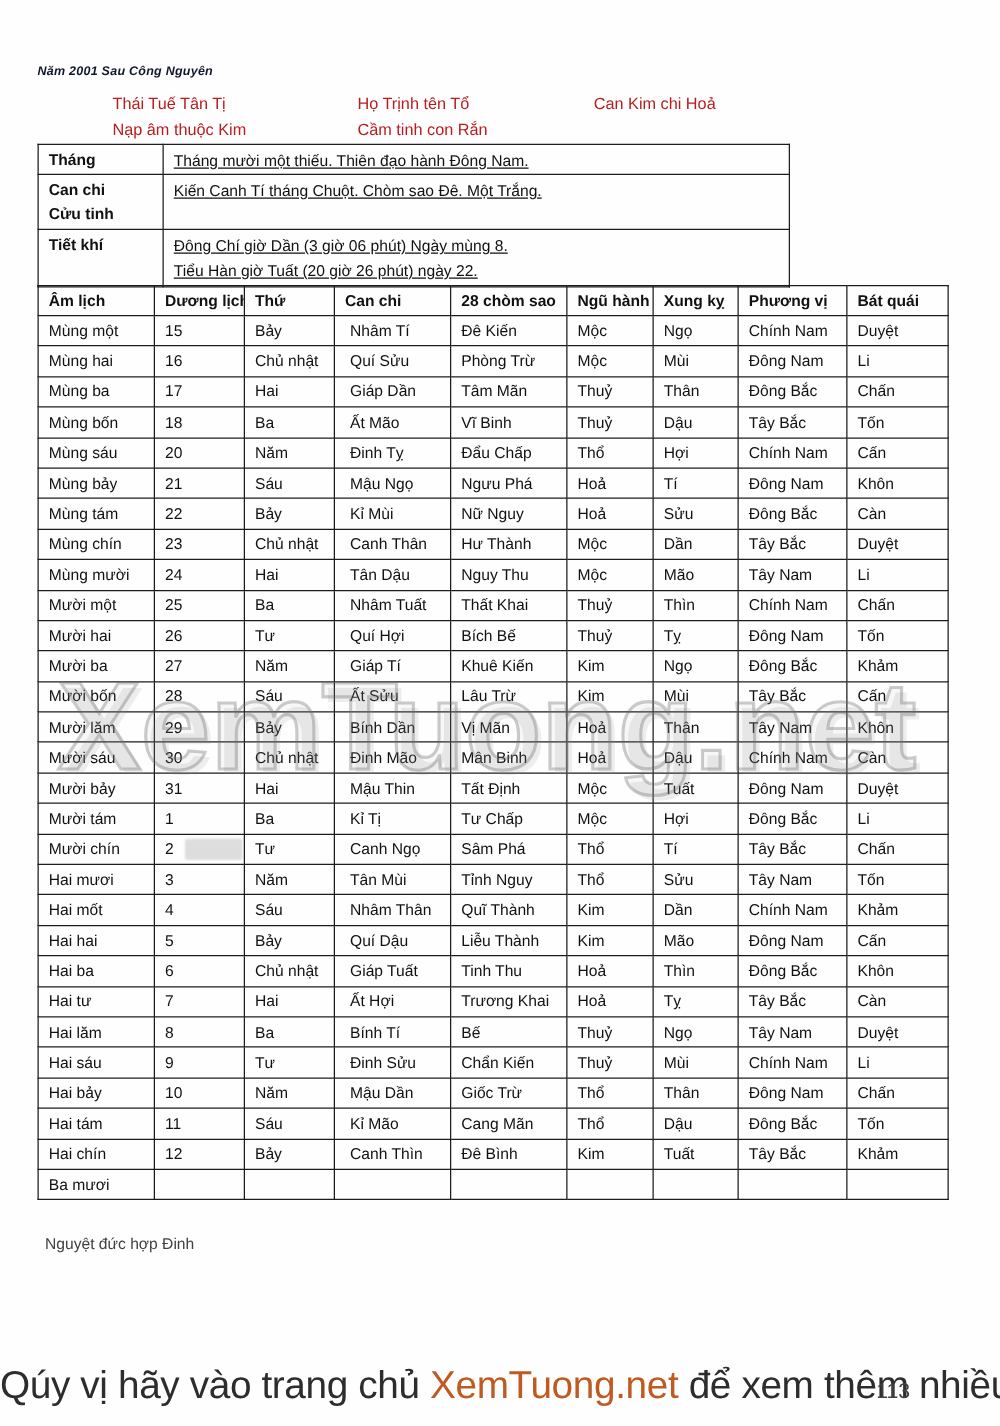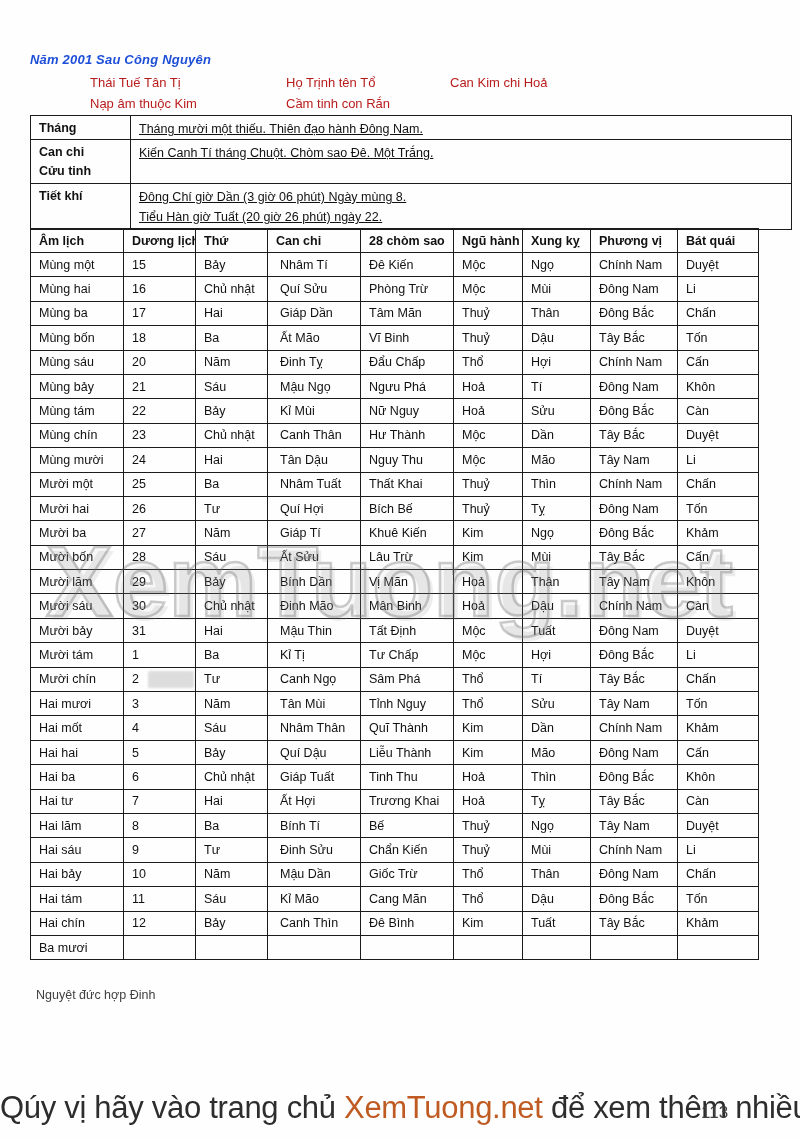--- a/index.html
+++ b/index.html
@@ -9,34 +9,34 @@
     font-family: "Liberation Sans", sans-serif;
     color: #111;
     position: relative;
     overflow: hidden;
   }
   .page { position: absolute; inset: 0; background: #fefefe; }
 
   
   .year-line {
     position: absolute; left: 30px; top: 52px;
-    font-size: 13px; font-weight: bold; font-style: italic;
-    letter-spacing: 0.2px; color: #1d4ed8;
+    font-size: 10px; font-weight: bold; font-style: italic;
+    letter-spacing: 0.2px; color: #0f172a;
   }
   .hdr-item { position: absolute; font-size: 13px; color: #b91c1c; white-space: nowrap; }
   .h-r1 { top: 75px; }
   .h-r2 { top: 96px; }
   .h-c1 { left: 90px; }
   .h-c2 { left: 286px; }
-  .h-c3 { left: 450px; text-align: right; }
+  .h-c3 { left: 475px; text-align: right; }
 
   
   table { border-collapse: collapse; table-layout: fixed; }
   .info-table {
-    position: absolute; left: 30px; top: 115px; width: 762px;
+    position: absolute; left: 30px; top: 115px; width: 602px;
   }
   .info-table td {
     border: 1.6px solid #1c1c1c;
     font-size: 12.5px;
     vertical-align: top;
     padding: 3px 6px 0 8px;
     overflow: hidden;
   }
   .info-table td.lbl { font-weight: bold; width: 100px; line-height: 19px; }
   .info-table td.cnt { line-height: 20px; text-decoration: underline; }

